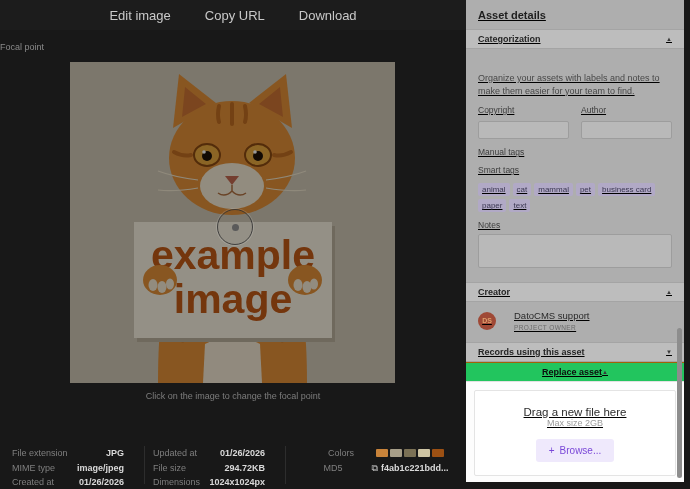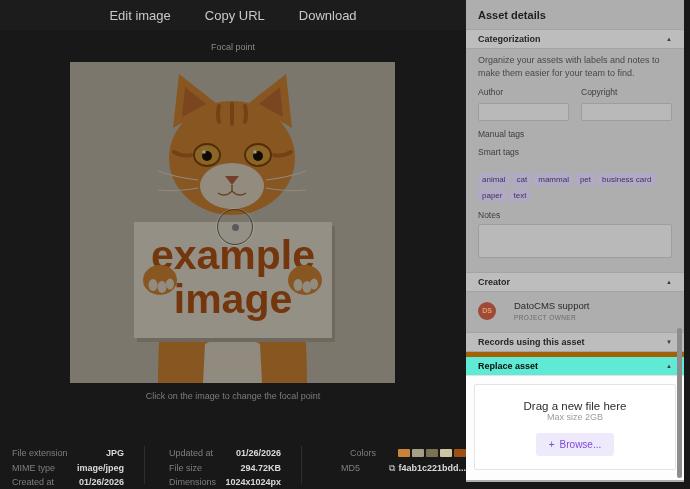--- a/index.html
+++ b/index.html
@@ -5,79 +5,79 @@
   html,body{margin:0;padding:0;background:#0e0e0e;}
   .app{position:relative;width:690px;height:489px;overflow:hidden;background:#181818;
        font-family:"Liberation Sans",sans-serif;}
 
   
   .media{position:absolute;left:0;top:0;width:466px;height:489px;}
   .topbar{position:absolute;left:0;top:0;width:466px;height:30px;display:flex;
           align-items:center;justify-content:center;gap:34px;background:#1c1c1c;}
   .topbar button{background:none;border:none;color:#c9c9c9;font-size:13px;cursor:pointer;
                  font-family:inherit;padding:0;}
-  .focal-label{position:absolute;left:0;top:42px;width:466px;text-align:center;
+  .focal-label{position:absolute;left:0;top:42px;width:466px;text-align:left;
                font-size:9px;color:#8a8a8a;}
   .image-wrap{position:absolute;left:70px;top:62px;width:325px;height:321px;cursor:crosshair;}
   .image-wrap svg{display:block;}
   .dim{position:absolute;left:0;top:0;right:0;bottom:0;background:rgba(0,0,0,0.40);}
   .focal{position:absolute;left:147px;top:147px;width:34px;height:34px;border-radius:50%;
          border:1.5px solid rgba(50,50,50,0.85);box-shadow:0 0 0 1px rgba(255,255,255,0.15);}
   .focal-dot{position:absolute;left:50%;top:50%;width:7px;height:7px;margin:-3.5px 0 0 -3.5px;
              border-radius:50%;background:#5a5a5a;}
   .caption{position:absolute;left:0;top:391px;width:466px;text-align:center;
            font-size:9px;color:#7d7d7d;}
 
   
   .metabar{position:absolute;left:0;top:440px;width:466px;height:49px;display:flex;
            padding-top:6px;box-sizing:border-box;}
   .meta-col{display:flex;flex-direction:column;gap:1px;}
   .meta-col.c1{margin-left:12px;width:112px;}
-  .meta-col.c2{margin-left:24px;width:112px;}
+  .meta-col.c2{margin-left:8px;width:112px;}
   .meta-col.c3{margin-left:20px;flex:1;}
   .meta-div{width:1px;background:#2d2d2d;margin-left:20px;height:38px;}
   .meta-row{display:flex;justify-content:space-between;align-items:center;height:14px;}
-  .meta-col.c3 .meta-row{justify-content:flex-end;gap:12px;}
+  .meta-col.c3 .meta-row{justify-content:center;gap:12px;}
   .meta-label{font-size:9px;color:#7f7f7f;}
   .meta-col.c3 .meta-label{width:36px;}
   .meta-value{font-size:9px;color:#dadada;font-weight:bold;}
   .swatches{display:flex;gap:2px;}
   .swatch{width:12px;height:8px;display:inline-block;border-radius:1px;}
   .md5{display:flex;align-items:center;gap:3px;cursor:pointer;}
   .copy-glyph{font-size:9px;color:#cfcfcf;font-weight:normal;}
 
   
   .panel{position:absolute;left:466px;top:0;width:218px;height:482px;background:#aeaeae;
-         box-sizing:border-box;overflow:hidden;}
+         box-sizing:border-box;overflow:hidden;text-decoration:underline;}
   .panel-title{padding:9px 12px 8px;font-size:11px;font-weight:bold;color:#1e1e1e;}
   .sec-header{height:18px;padding:0 12px;background:#bdbdbd;display:flex;align-items:center;
               justify-content:space-between;font-size:9px;font-weight:bold;color:#262626;
               cursor:pointer;border-top:1px solid #a4a4a4;border-bottom:1px solid #a4a4a4;}
   .sec-arrow{font-size:6px;color:#3a3a3a;}
-  .cat-body{padding:5px 12px 10px;}
+  .cat-body{padding:23px 12px 10px;}
   .desc{font-size:9px;color:#484848;line-height:1.4;}
   .field-row{display:flex;gap:12px;}
   .field{flex:1;min-width:0;}
   .f-label{font-size:8.5px;color:#3d3d3d;margin:8px 0 4px;}
   .f-input{width:100%;height:18px;background:#b9b9b9;border:1px solid #9d9d9d;border-radius:2px;
            box-sizing:border-box;font-size:9px;color:#333;padding:0 5px;font-family:inherit;}
   .f-input::placeholder{color:#8c8c8c;}
   .f-input.tags{height:20px;}
   textarea.f-input{height:34px;resize:none;padding-top:3px;}
-  .chips{display:flex;flex-wrap:wrap;gap:3px;margin-top:16px;}
+  .chips{display:flex;flex-wrap:wrap;gap:3px;margin-top:8px;}
   .chip{background:#b1a9c6;color:#3b3752;font-size:8px;padding:2px 4px;border-radius:2px;
         cursor:default;white-space:nowrap;}
   .creator-body{padding:9px 12px 11px;display:flex;gap:18px;align-items:center;}
   .avatar{width:18px;height:18px;border-radius:50%;background:#9f4936;color:#dfa06b;
           font-size:7px;font-weight:bold;display:flex;align-items:center;justify-content:center;
           flex:0 0 auto;}
   .c-name{font-size:9.5px;color:#2a2a2a;line-height:1.1;}
   .c-role{font-size:6.5px;color:#6b6b6b;letter-spacing:0.4px;margin-top:2px;}
-  .sec-header.bright{background:#5eead4;color:#0d0d0d;border-top:5px solid #a16207;
-                     border-bottom:1px solid #e2e2e2;}
+  .sec-header.bright{background:#22c55e;color:#0d0d0d;border-top:1px solid #a16207;
+                     border-bottom:1px solid #e2e2e2;justify-content:center;}
   .replace-body{background:#fdfdfd;padding:8px 8px 10px;}
   .dropzone{border:1px solid #e4e4e4;border-radius:2px;background:#fff;text-align:center;
             padding:15px 0 13px;cursor:pointer;}
   .drop-title{font-size:11.5px;color:#2d2d2d;}
   .drop-sub{font-size:9px;color:#9b9b9b;margin-top:0;}
   .browse{margin-top:11px;background:#efe9fc;color:#7a48d8;border:none;border-radius:3px;
           font-size:10px;padding:6px 13px;cursor:pointer;font-family:inherit;display:inline-flex;
           align-items:center;gap:5px;}
   .scroll-thumb{position:absolute;right:2px;top:328px;width:5px;height:150px;
                 background:#8d8d8d;border-radius:3px;}
@@ -218,25 +218,25 @@
     <div class="panel-title">Asset details</div>
 
     <div class="sec-header">
       <span>Categorization</span>
       <span class="sec-arrow">▲</span>
     </div>
     <div class="cat-body">
       <div class="desc">Organize your assets with labels and notes to make them easier for your team to find.</div>
       <div class="field-row">
         <div class="field">
+          <div class="f-label">Copyright</div>
+          <input class="f-input" type="text" style="">
+        </div>
+        <div class="field">
           <div class="f-label">Author</div>
-          <input class="f-input" type="text" style="">
-        </div>
-        <div class="field">
-          <div class="f-label">Copyright</div>
           <input class="f-input" type="text" style="">
         </div>
       </div>
       <div class="f-label">Manual tags</div>
       <div class="f-label">Smart tags</div>
       <div class="chips">
           <span class="chip">animal</span>
           <span class="chip">cat</span>
           <span class="chip">mammal</span>
           <span class="chip">pet</span>

